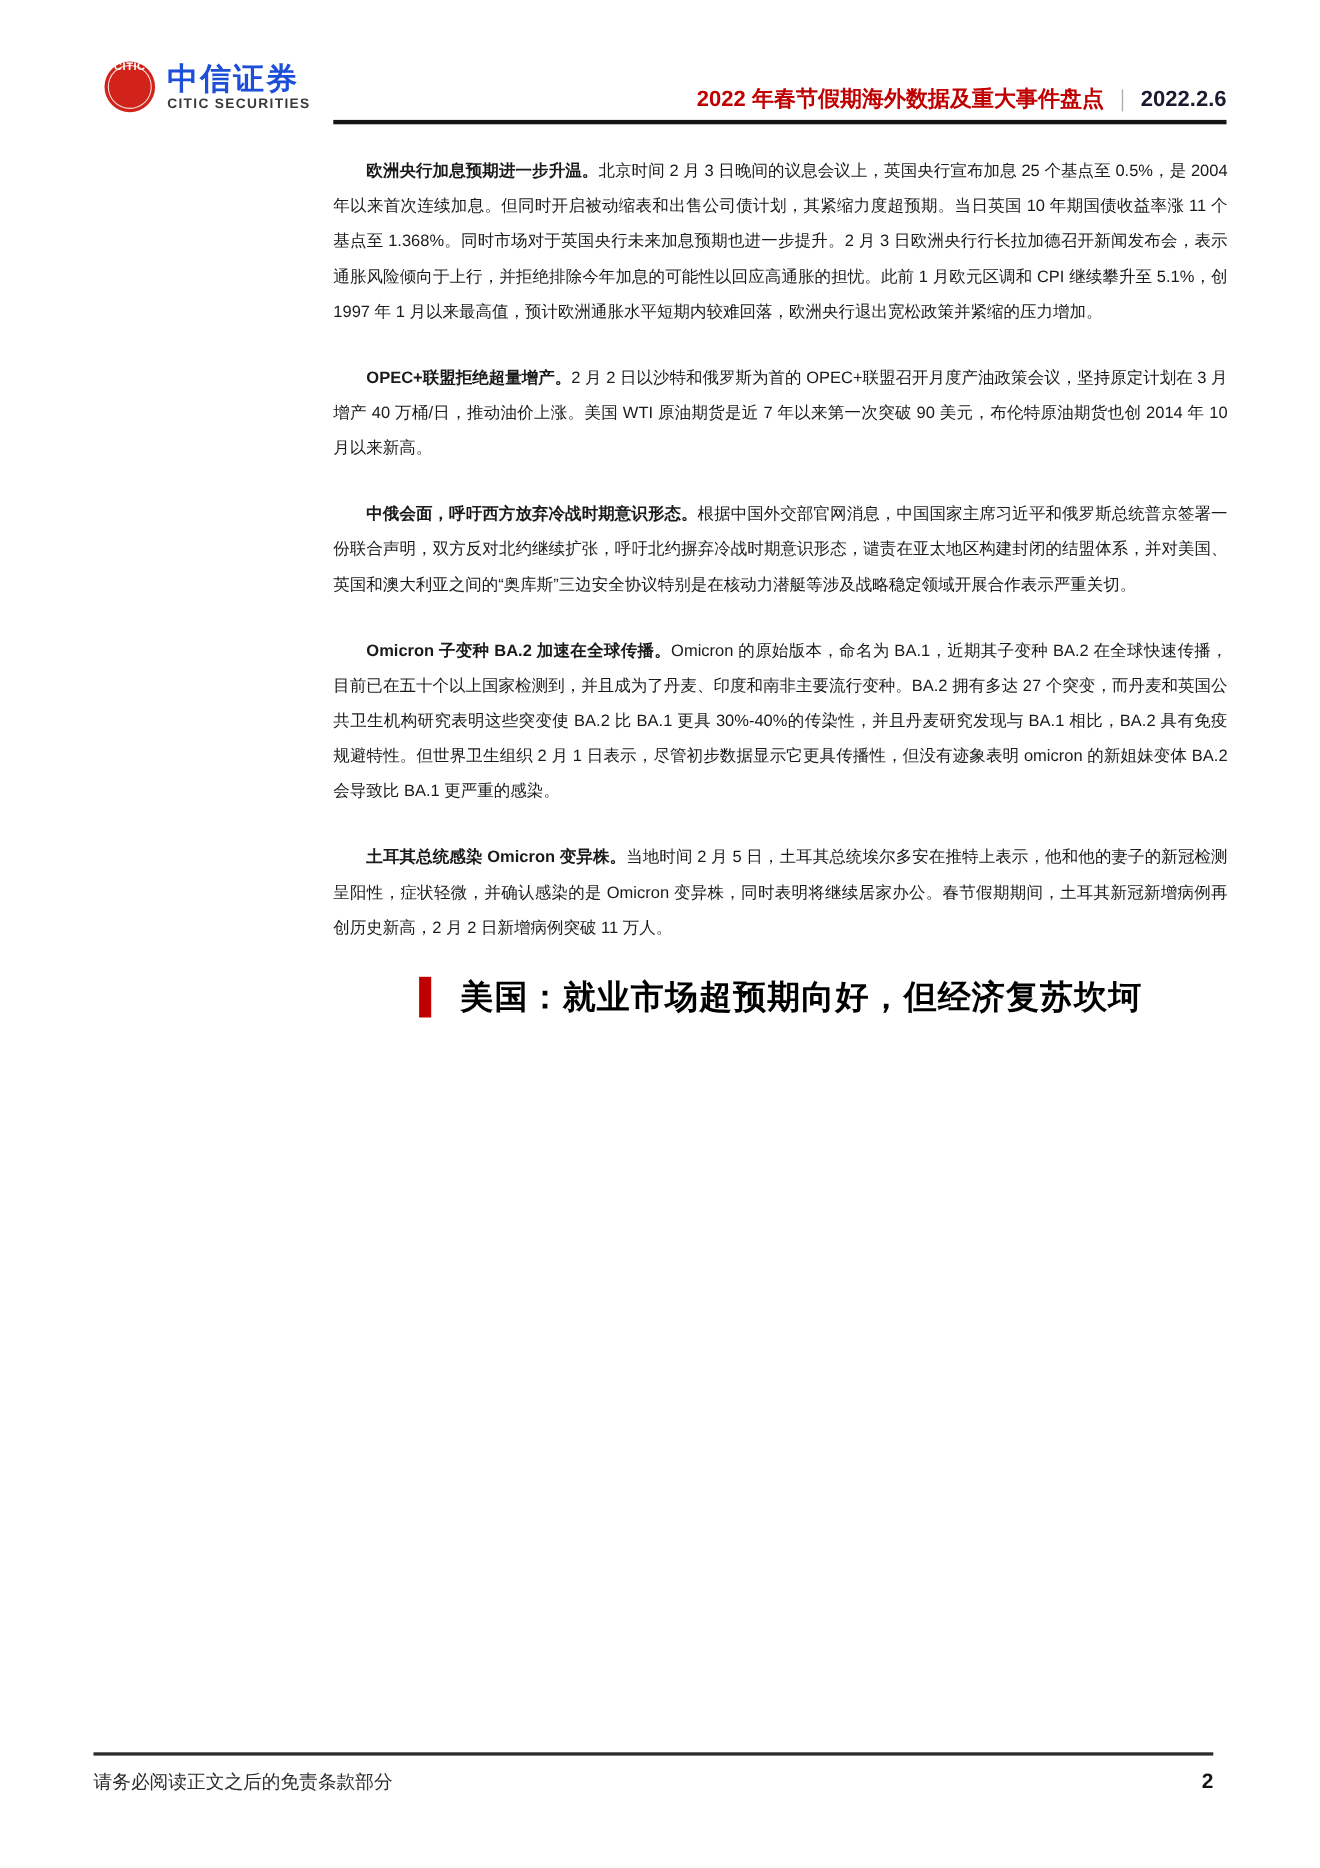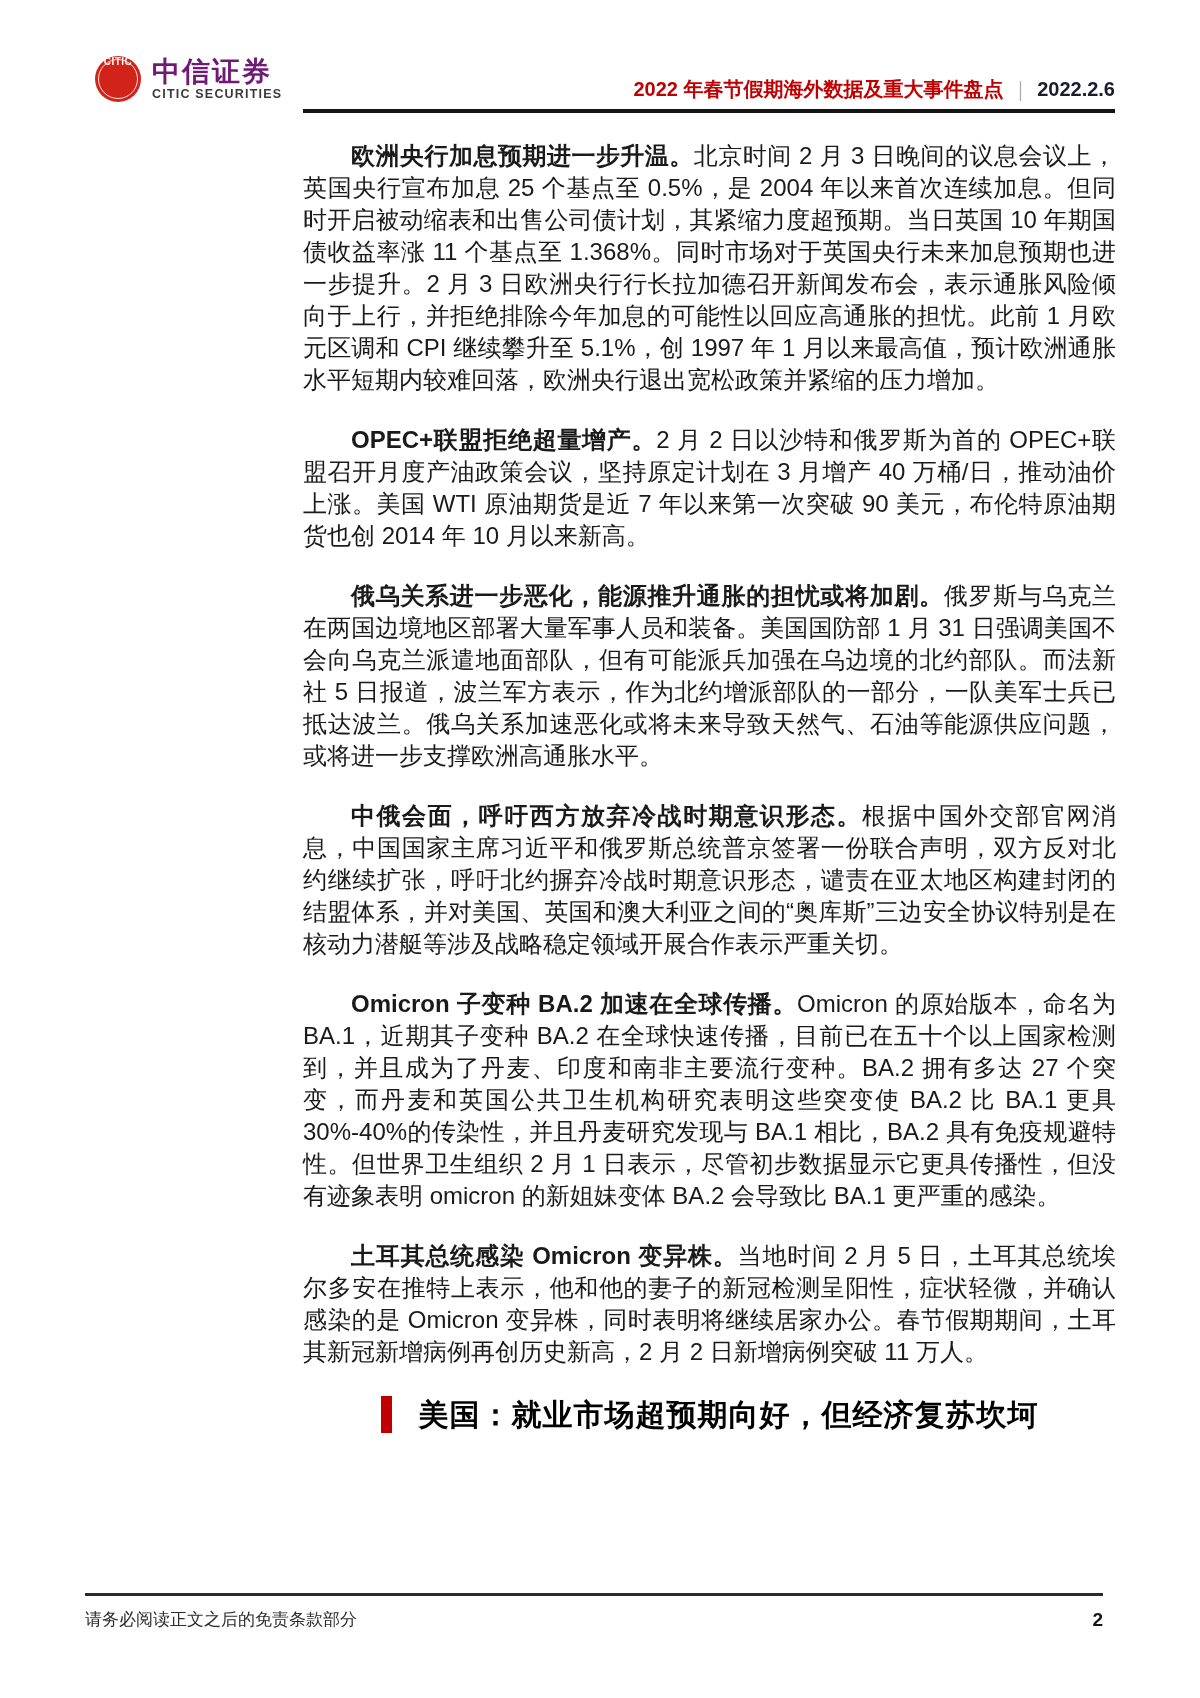--- a/index.html
+++ b/index.html
@@ -13,35 +13,35 @@
   
   .brand{position:absolute;left:95px;top:56px;display:flex;align-items:center;gap:11px;}
   .logo-circle{
     width:46px;height:46px;border-radius:50%;background:#d2231a;position:relative;
     display:flex;align-items:flex-start;justify-content:center;flex:0 0 auto;
   }
   .logo-circle::after{
     content:"";position:absolute;inset:3px;border-radius:50%;border:1.5px solid rgba(255,255,255,.85);
   }
   .logo-mark-text{color:#fff;font-size:10px;font-weight:bold;letter-spacing:.5px;z-index:1;}
-  .logo-cn{font-size:28px;font-weight:bold;color:#701a75;letter-spacing:2px;line-height:30px;}
+  .logo-cn{font-size:28px;font-weight:bold;color:#1d4ed8;letter-spacing:2px;line-height:30px;}
   .logo-en{font-size:12.5px;font-weight:bold;color:#3a3a3a;letter-spacing:1.2px;line-height:15px;text-align:center;}
 
   .header-meta{
     position:absolute;top:76px;right:85px;font-size:20px;font-weight:bold;white-space:nowrap;margin-left:36px;
   }
   .report-title{color:#c00000;}
   .header-sep{color:#aaaaaa;font-weight:normal;margin:0 7px;}
   .header-date{color:#1b1b30;}
   .header-rule{position:absolute;left:303px;right:85px;top:109px;height:4px;background:#141414;}
 
   
   .main{position:absolute;left:303px;width:813px;top:140px;}
   .para{
-    font-size:24px;line-height:32px;text-align:justify;text-indent:2em;
+    font-size:15px;line-height:32px;text-align:justify;text-indent:2em;
     margin:0 0 28px 0;color:#1a1a1a;
   }
   .lead{font-weight:bold;}
 
   .section-heading{display:flex;align-items:center;margin:8px 0 30px 0;justify-content:center;}
   .red-bar{width:11px;height:37px;background:#c00000;flex:0 0 auto;}
   .section-title{
     font-size:30px;font-weight:bold;color:#000;margin:0 0 0 27px;letter-spacing:1px;line-height:37px;
   }
 
@@ -74,21 +74,20 @@
   </div>
 
   <div class="header-rule"></div>
 
   <div class="main">
 
     <p class="para"><span class="lead">欧洲央行加息预期进一步升温。</span><span>北京时间 2 月 3 日晚间的议息会议上，英国央行宣布加息 25 个基点至 0.5%，是 2004 年以来首次连续加息。但同时开启被动缩表和出售公司债计划，其紧缩力度超预期。当日英国 10 年期国债收益率涨 11 个基点至 1.368%。同时市场对于英国央行未来加息预期也进一步提升。2 月 3 日欧洲央行行长拉加德召开新闻发布会，表示通胀风险倾向于上行，并拒绝排除今年加息的可能性以回应高通胀的担忧。此前 1 月欧元区调和 CPI 继续攀升至 5.1%，创 1997 年 1 月以来最高值，预计欧洲通胀水平短期内较难回落，欧洲央行退出宽松政策并紧缩的压力增加。</span></p>
 
     <p class="para"><span class="lead">OPEC+联盟拒绝超量增产。</span><span>2 月 2 日以沙特和俄罗斯为首的 OPEC+联盟召开月度产油政策会议，坚持原定计划在 3 月增产 40 万桶/日，推动油价上涨。美国 WTI 原油期货是近 7 年以来第一次突破 90 美元，布伦特原油期货也创 2014 年 10 月以来新高。</span></p>
 
-    <p class="para"><span class="lead">俄乌关系进一步恶化，能源推升通胀的担忧或将加剧。</span><span>俄罗斯与乌克兰在两国边境地区部署大量军事人员和装备。美国国防部 1 月 31 日强调美国不会向乌克兰派遣地面部队，但有可能派兵加强在乌边境的北约部队。而法新社 5 日报道，波兰军方表示，作为北约增派部队的一部分，一队美军士兵已抵达波兰。俄乌关系加速恶化或将未来导致天然气、石油等能源供应问题，或将进一步支撑欧洲高通胀水平。</span></p>
 
     <p class="para"><span class="lead">中俄会面，呼吁西方放弃冷战时期意识形态。</span><span>根据中国外交部官网消息，中国国家主席习近平和俄罗斯总统普京签署一份联合声明，双方反对北约继续扩张，呼吁北约摒弃冷战时期意识形态，谴责在亚太地区构建封闭的结盟体系，并对美国、英国和澳大利亚之间的“奥库斯”三边安全协议特别是在核动力潜艇等涉及战略稳定领域开展合作表示严重关切。</span></p>
 
     <p class="para"><span class="lead">Omicron 子变种 BA.2 加速在全球传播。</span><span>Omicron 的原始版本，命名为 BA.1，近期其子变种 BA.2 在全球快速传播，目前已在五十个以上国家检测到，并且成为了丹麦、印度和南非主要流行变种。BA.2 拥有多达 27 个突变，而丹麦和英国公共卫生机构研究表明这些突变使 BA.2 比 BA.1 更具 30%-40%的传染性，并且丹麦研究发现与 BA.1 相比，BA.2 具有免疫规避特性。但世界卫生组织 2 月 1 日表示，尽管初步数据显示它更具传播性，但没有迹象表明 omicron 的新姐妹变体 BA.2 会导致比 BA.1 更严重的感染。</span></p>
 
     <p class="para"><span class="lead">土耳其总统感染 Omicron 变异株。</span><span>当地时间 2 月 5 日，土耳其总统埃尔多安在推特上表示，他和他的妻子的新冠检测呈阳性，症状轻微，并确认感染的是 Omicron 变异株，同时表明将继续居家办公。春节假期期间，土耳其新冠新增病例再创历史新高，2 月 2 日新增病例突破 11 万人。</span></p>
 
     <div class="section-heading">
       <span class="red-bar"></span>
       <h2 class="section-title">美国：就业市场超预期向好，但经济复苏坎坷</h2>

